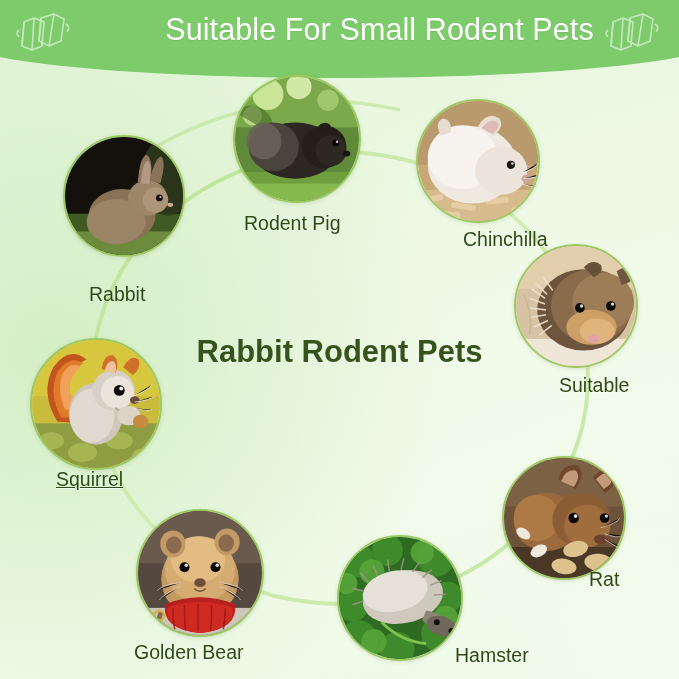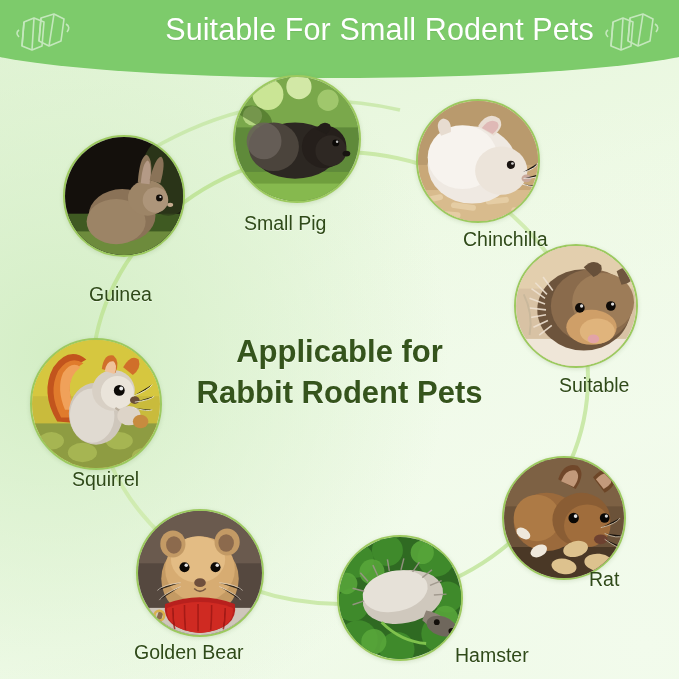--- a/index.html
+++ b/index.html
@@ -126,21 +126,21 @@
         <ellipse cx="84" cy="62" rx="20" ry="18" fill="#9d8567"></ellipse>
         <ellipse cx="92" cy="64" rx="13" ry="13" fill="#ad957a"></ellipse>
         <path d="M74 46 q2 -26 9 -28 q7 4 4 29z" fill="#8e775c"></path>
         <path d="M77 47 q2 -21 7 -23 q5 3 2 24z" fill="#b49a86"></path>
         <path d="M86 44 q6 -24 12 -24 q5 5 -1 27z" fill="#8a7358"></path>
         <circle cx="96" cy="62" r="3.4" fill="#120d08"></circle>
         <circle cx="97" cy="61" r="1.1" fill="#fff" opacity=".8"></circle>
         <ellipse cx="107" cy="69" rx="3" ry="2.2" fill="#c6ab90"></ellipse>
       </svg>
     </div>
-    <div class="label" style="left:89px;top:283px;">Guinea</div>
+    <div class="label" style="left:89px;top:283px;">Rabbit</div>
   </div>
 
   <div class="node">
     <div class="photo" style="position:absolute;left:233px;top:75px;width:128px;height:128px;">
       <svg class="art" viewBox="0 0 128 128" preserveAspectRatio="xMidYMid slice">
         <rect width="128" height="128" fill="#5f8a3a"></rect>
         <rect width="128" height="52" fill="#7aa84b"></rect>
         <circle cx="34" cy="18" r="16" fill="#d8f0a2" opacity=".85"></circle>
         <circle cx="66" cy="10" r="13" fill="#e8f8bd" opacity=".8"></circle>
         <circle cx="18" cy="40" r="10" fill="#cfe89a" opacity=".7"></circle>
@@ -152,21 +152,21 @@
         <ellipse cx="40" cy="72" rx="26" ry="25" fill="#4b443c"></ellipse>
         <ellipse cx="30" cy="66" rx="18" ry="19" fill="#6a625a" opacity=".85"></ellipse>
         <ellipse cx="92" cy="72" rx="23" ry="22" fill="#251f1b"></ellipse>
         <ellipse cx="99" cy="76" rx="16" ry="16" fill="#2e2823"></ellipse>
         <path d="M84 54 q6 -10 14 -5 q3 5 -4 10z" fill="#221d19"></path>
         <circle cx="104" cy="68" r="3.6" fill="#0b0907"></circle>
         <circle cx="105.4" cy="66.8" r="1.3" fill="#fff" opacity=".75"></circle>
         <ellipse cx="115" cy="79" rx="4" ry="3" fill="#171310"></ellipse>
       </svg>
     </div>
-    <div class="label" style="left:244px;top:212px;">Small Pig</div>
+    <div class="label" style="left:244px;top:212px;">Rodent Pig</div>
   </div>
 
   <div class="node">
     <div class="photo" style="position:absolute;left:416px;top:99px;width:124px;height:124px;">
       <svg class="art" viewBox="0 0 124 124" preserveAspectRatio="xMidYMid slice">
         <rect width="124" height="124" fill="#c9a878"></rect>
         <rect width="124" height="66" fill="#b99a6d"></rect>
         <rect y="92" width="124" height="32" fill="#d8bb8d"></rect>
         <g fill="#e5cda4">
           <rect x="4" y="98" width="22" height="6" rx="3" transform="rotate(-12 15 101)"></rect>
@@ -381,21 +381,20 @@
         <path d="M86 70 q10 8 22 4" fill="none" stroke="#b9ae9e" stroke-width="2"></path>
         <ellipse cx="100" cy="78" rx="12" ry="10" fill="#ddd4c8"></ellipse>
         <ellipse cx="112" cy="84" rx="8" ry="7" fill="#c78b3f"></ellipse>
         <g stroke="#f3eee5" stroke-width="1" opacity=".8">
           <path d="M104 58 q16 -6 20 -12"></path>
             <path d="M106 64 q16 -2 20 -6"></path>
           <path d="M104 70 q16 4 20 2"></path>
         </g>
       </svg>
     </div>
-    <div class="label" style="left:72px;top:468px;">Squirrel</div>
+    <div class="label" style="left:56px;top:468px;text-decoration:underline;">Squirrel</div>
   </div>
 
   <div id="center-text">
-    <div class="l1">Applicable for</div>
     <div class="l2">Rabbit Rodent Pets</div>
   </div>
 
 </div>
 
 </body></html>

